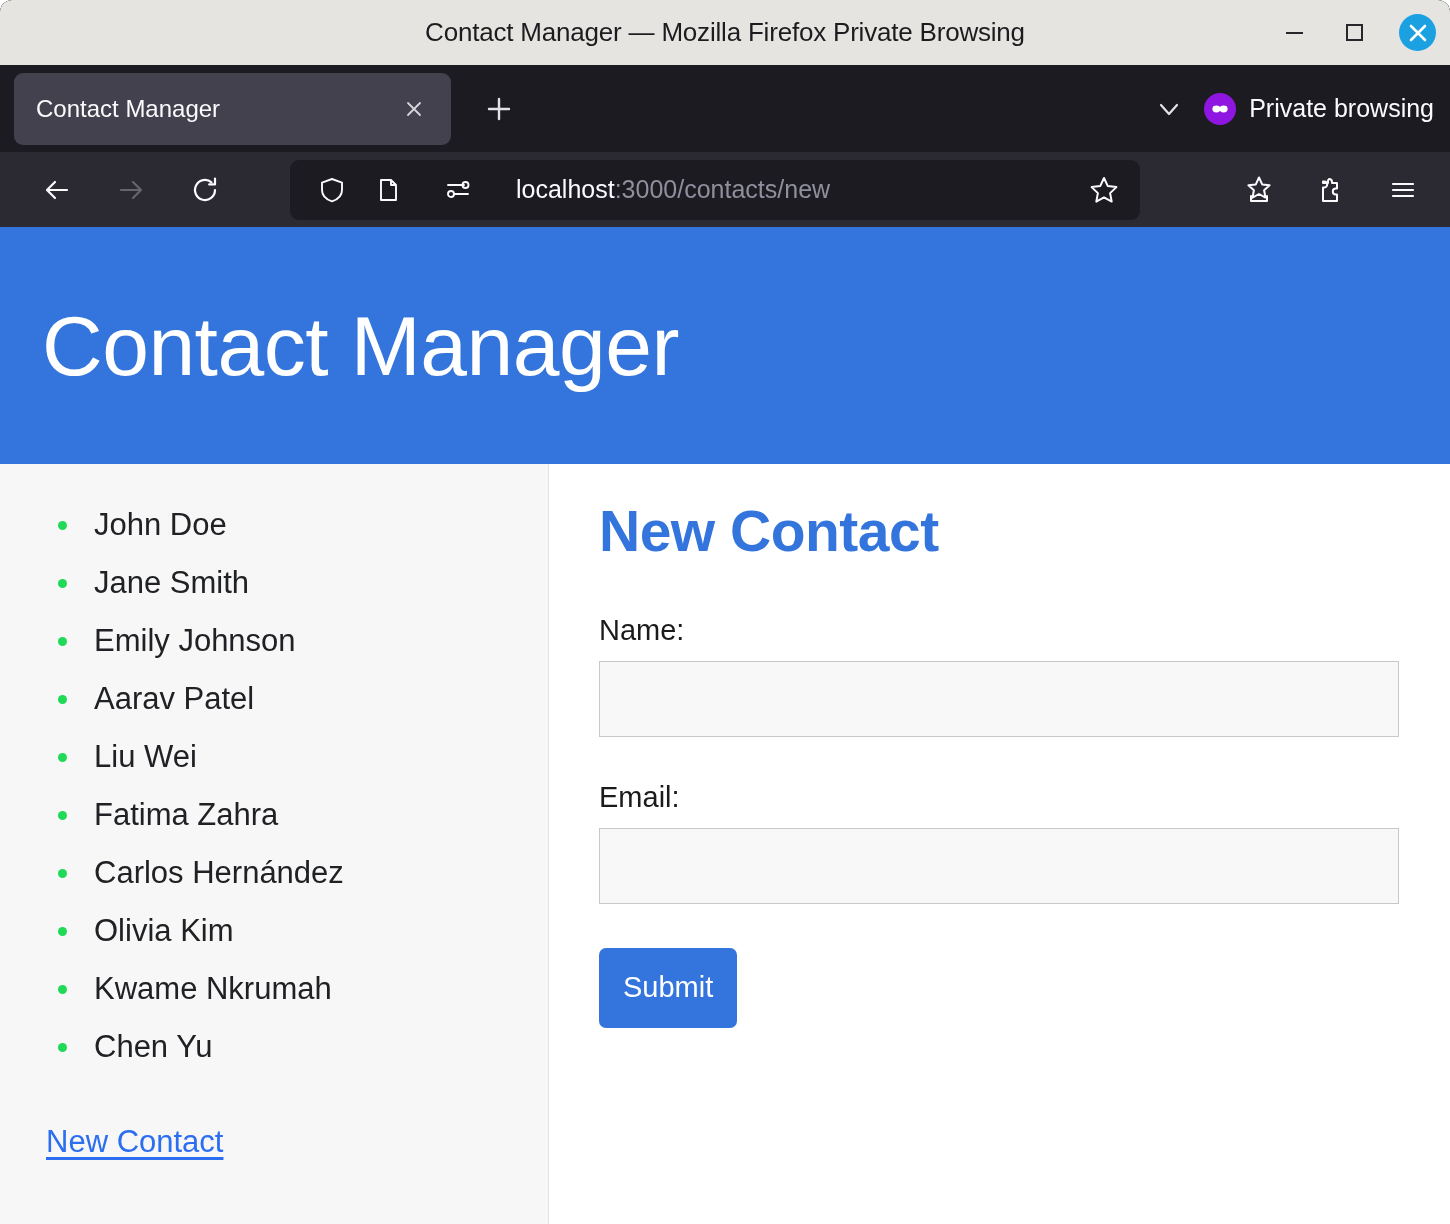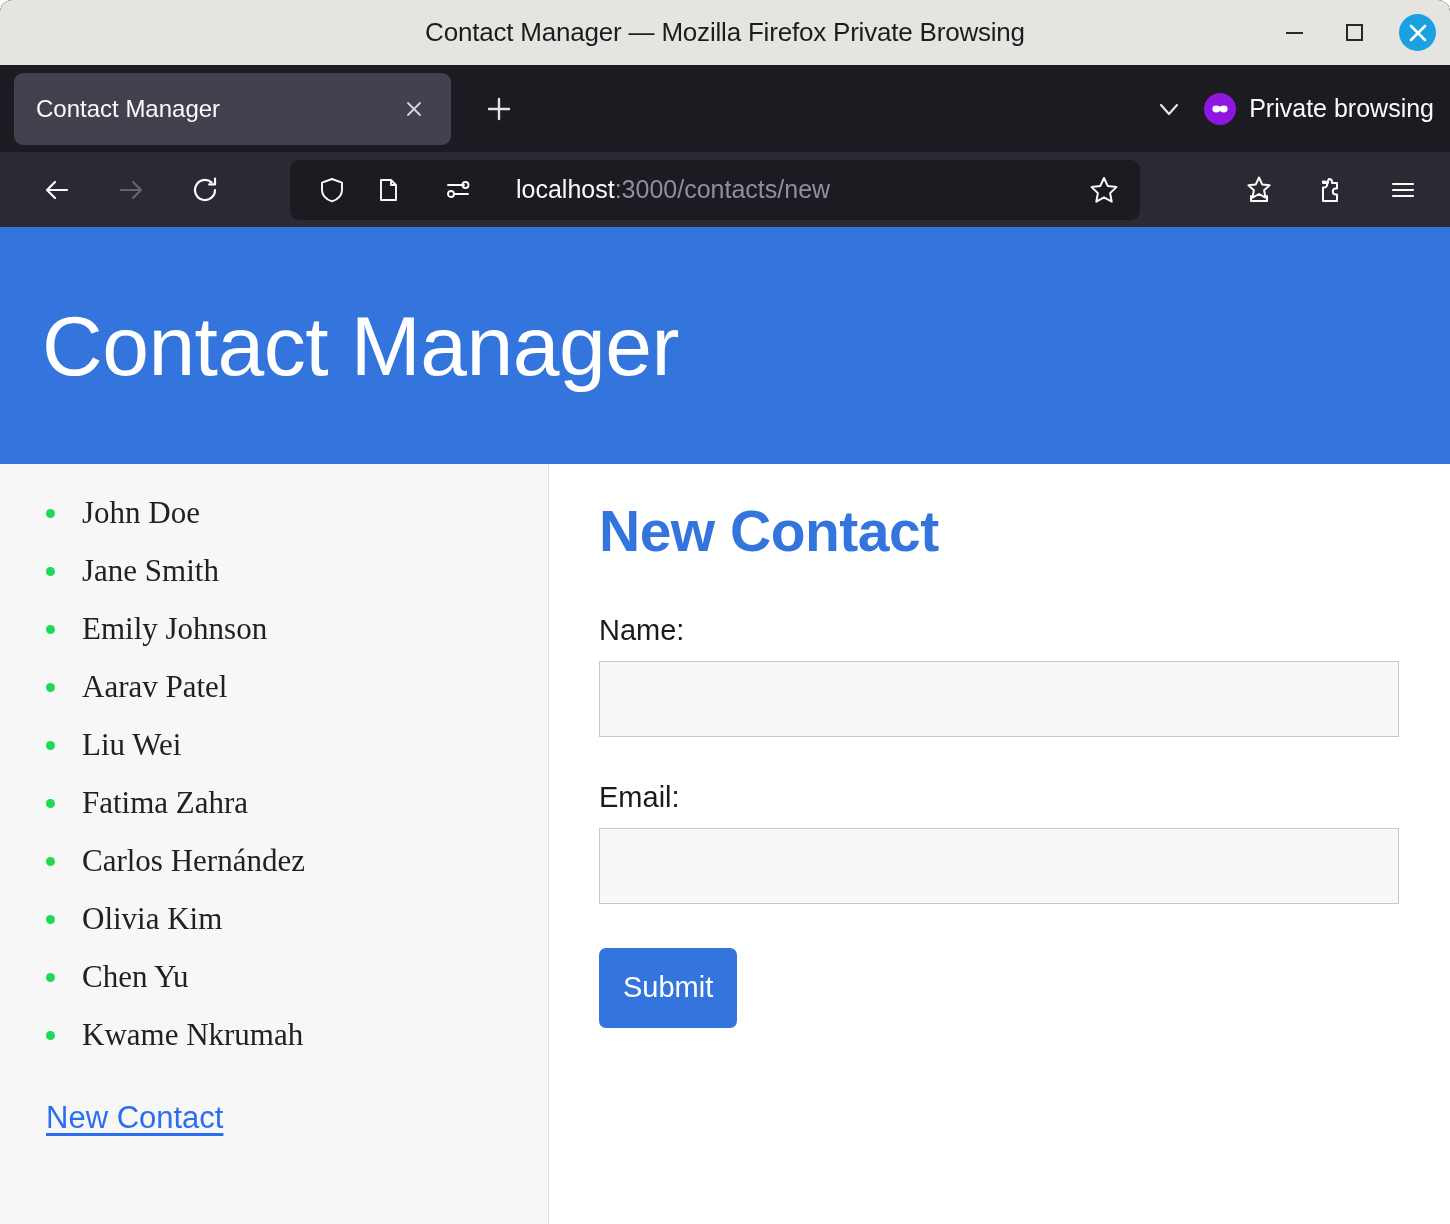--- a/index.html
+++ b/index.html
@@ -280,23 +280,22 @@
   .sidebar {
     width: 549px;
     background: #f7f7f7;
     border-right: 1px solid #e3e3e3;
     padding: 20px 0 0 0;
     flex: 0 0 549px;
     overflow: hidden;
   }
   .contact-list {
     list-style: none;
-    margin: 0;
+    margin: 12px;
     padding: 0;
-    font-family: Liberation Serif, serif;
   }
   .contact-list li {
     display: flex;
     align-items: center;
     height: 58px;
     padding-left: 46px;
     font-size: 31px;
     color: #202124;
   }
   .bullet {
@@ -526,25 +525,25 @@
           <li>
             <span class="bullet"></span>
             <span>Carlos Hernández</span>
           </li>
           <li>
             <span class="bullet"></span>
             <span>Olivia Kim</span>
           </li>
           <li>
             <span class="bullet"></span>
+            <span>Kwame Nkrumah</span>
+          </li>
+          <li>
+            <span class="bullet"></span>
             <span>Chen Yu</span>
-          </li>
-          <li>
-            <span class="bullet"></span>
-            <span>Kwame Nkrumah</span>
           </li>
         </ul>
         <div class="sidebar-link-wrap">
           <a href="#" class="sidebar-link">New Contact</a>
         </div>
       </div>
 
       <div class="content">
         <h2>New Contact</h2>
 

